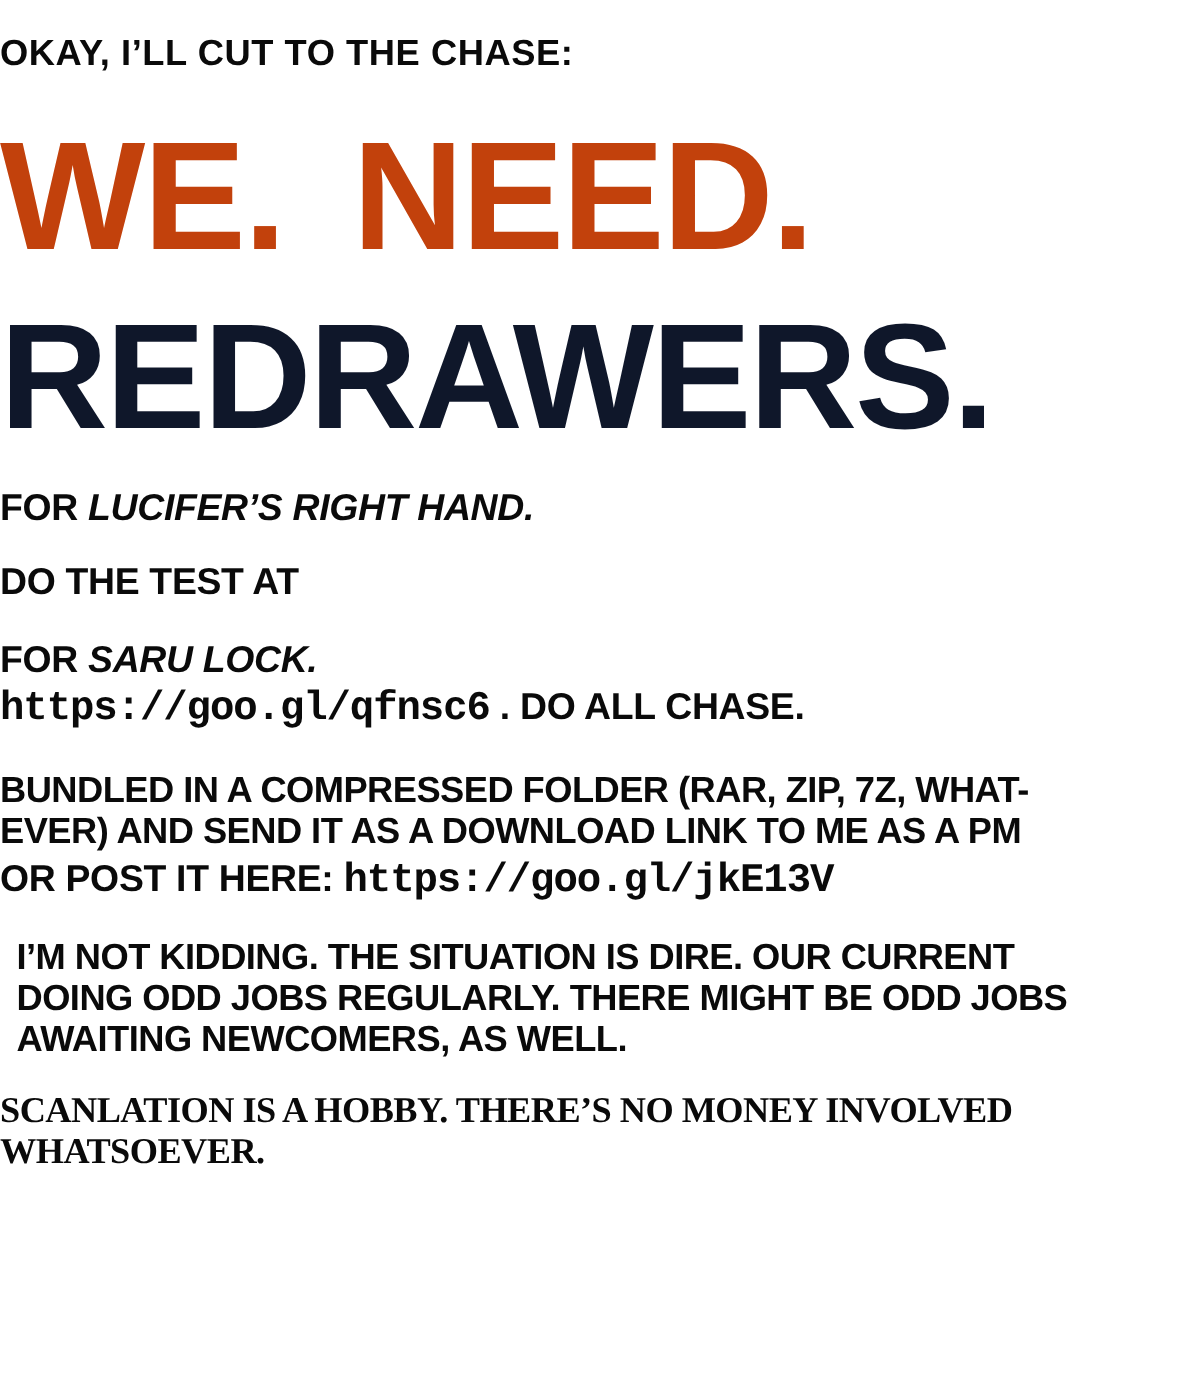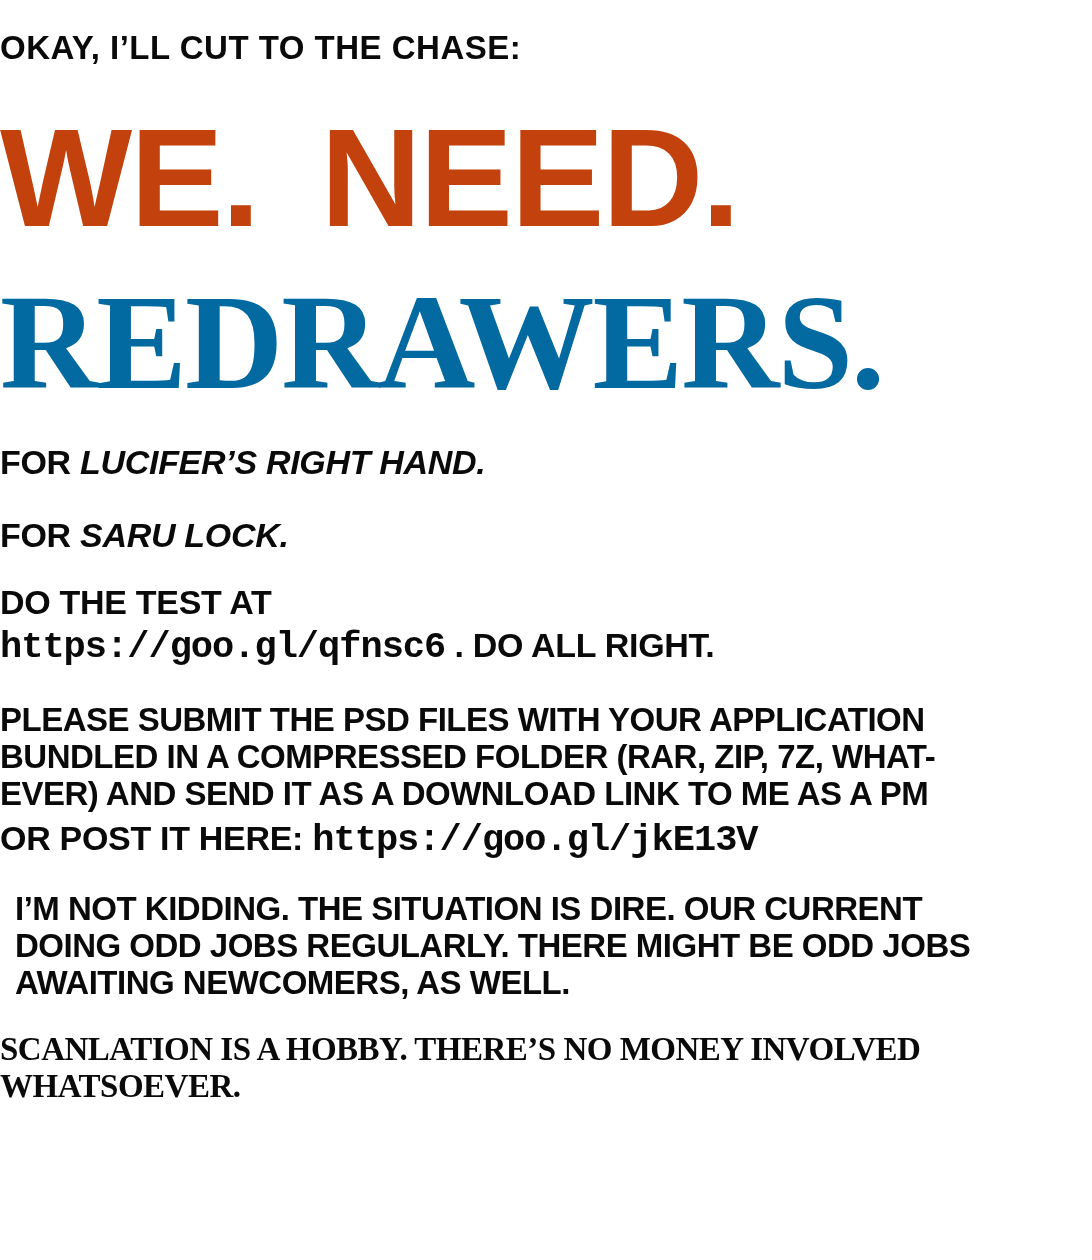--- a/index.html
+++ b/index.html
@@ -33,22 +33,21 @@
     letter-spacing: -2px;
   }
   .headline.black {
     margin-top: 40px;
     word-spacing: 0.18em;
     color: #c2410c;
   }
   .headline.red {
     margin-top: 26px;
     font-size: 136px;
-    color: #0369a1;
-    font-family: Liberation Serif, serif;
+    color: #0f172a;
   }
   .body-line {
     font-size: 34px;
     line-height: 37px;
     letter-spacing: -0.3px;
   }
   .urgency   { margin-top: 30px; }
   .series    { margin-top: 34px; }
   .series + .series { margin-top: 36px; }
   .test-line { margin-top: 30px; }
@@ -75,32 +74,31 @@
 
   <div class="headline black line">WE. NEED.</div>
 
   <div class="headline red line">REDRAWERS.</div>
 
 
   <div class="body-line series line">
     <span>FOR </span><span class="italic">LUCIFER’S RIGHT HAND.</span>
   </div>
 
+  <div class="body-line test-line line">DO THE TEST AT</div>
+
   <div class="body-line series line">
     <span>FOR </span><span class="italic">SARU LOCK.</span>
   </div>
 
-  <div class="body-line test-line line">DO THE TEST AT</div>
-
   <div class="body-line url-line line">
-    <span class="mono">https://goo.gl/qfnsc6</span><span> . DO ALL RIGHT.</span>
+    <span class="mono">https://goo.gl/qfnsc6</span><span> . DO ALL CHASE.</span>
   </div>
 
   <div class="paragraph">
-    <div class="body-line line">PLEASE SUBMIT THE PSD FILES WITH YOUR APPLICATION</div>
     <div class="body-line line">BUNDLED IN A COMPRESSED FOLDER (RAR, ZIP, 7Z, WHAT-</div>
     <div class="body-line line">EVER) AND SEND IT AS A DOWNLOAD LINK TO ME AS A PM</div>
   </div>
 
   <div class="body-line post-line line">
     <span>OR POST IT HERE: </span><span class="mono">https://goo.gl/jkE13V</span>
   </div>
 
   <div class="paragraph warning">
     <div class="body-line line">I’M NOT KIDDING. THE SITUATION IS DIRE. OUR CURRENT</div>

